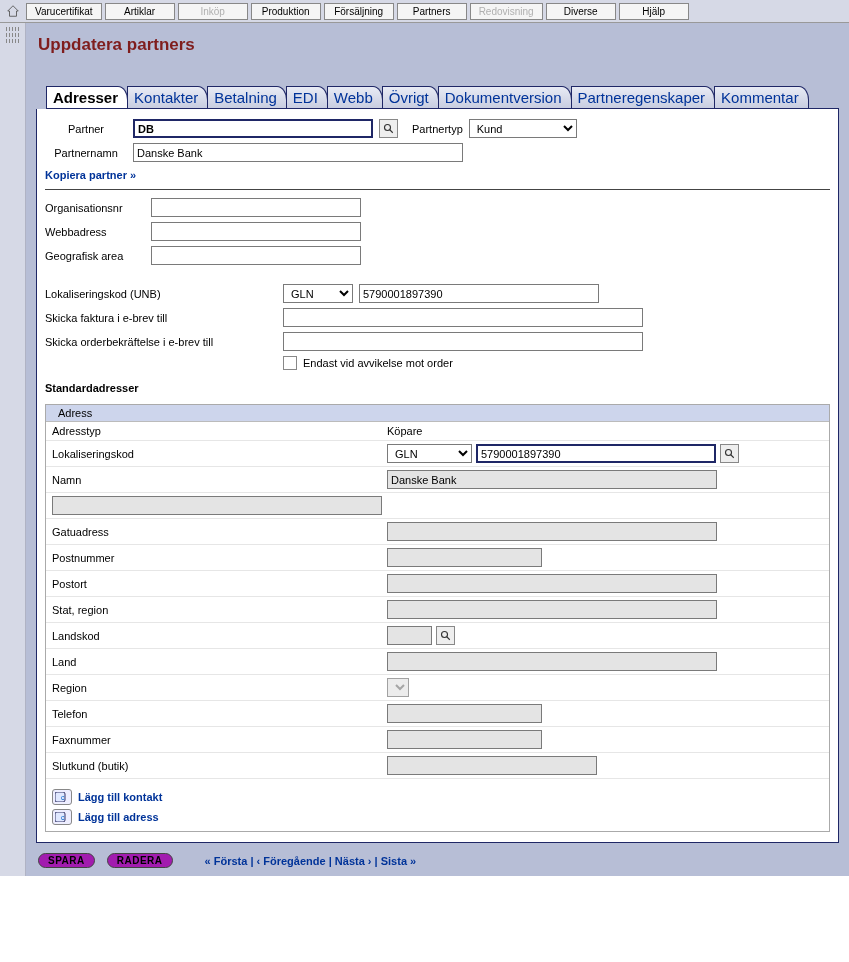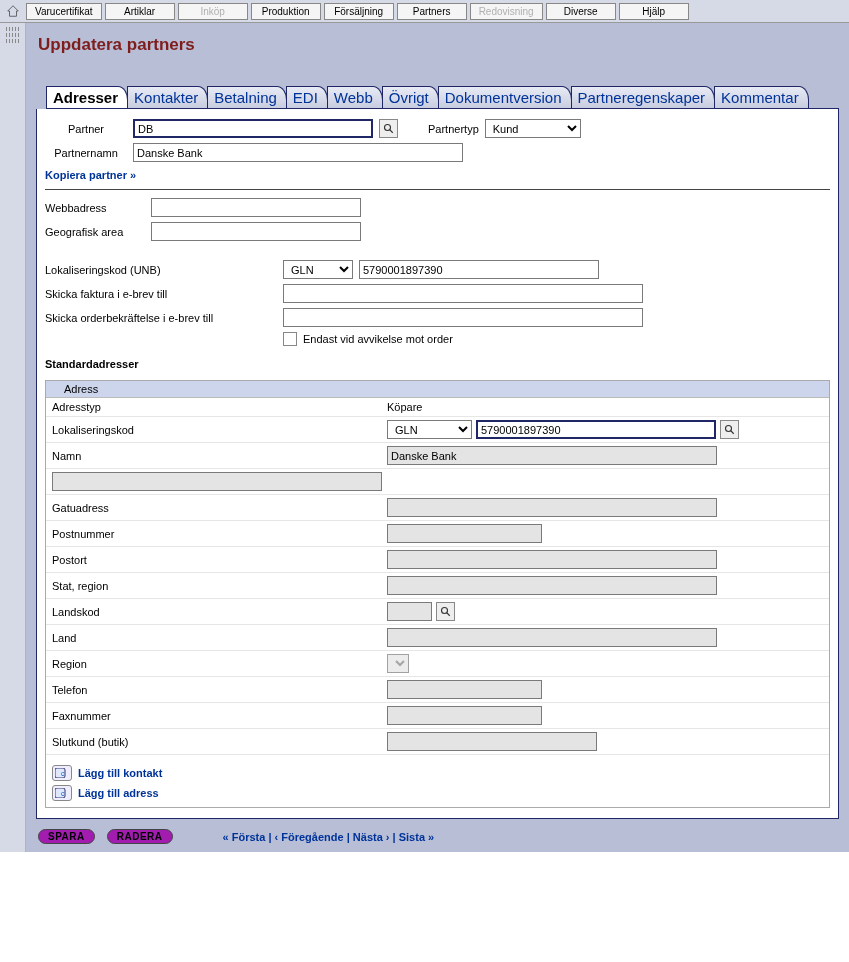--- a/index.html
+++ b/index.html
@@ -21,21 +21,21 @@
 .form-row { display: flex; align-items: center; margin-bottom: 5px; gap: 6px; }
 .form-label { width: 82px; font-size: 11px; text-align: center; }
 .form-label-wide { width: 232px; font-size: 11px; }
 input[type="text"], select { font-family: inherit; font-size: 11px; border: 1px solid #7a7a7a; padding: 1px 3px; height: 19px; background: #fff; }
 input[readonly] { background: #e4e4e4; }
 .lookup-btn { width: 19px; height: 19px; border: 1px solid #888; background: #eee; display: inline-flex; align-items: center; justify-content: center; cursor: pointer; }
 .link { color: #003399; font-weight: bold; font-size: 11px; cursor: pointer; }
 .hr { border: none; border-top: 1px solid #444; margin: 8px 0; }
 .section-head { font-weight: bold; margin: 12px 0 10px 0; }
 .address-block { border: 1px solid #aaa; }
-.address-head { background: #cdd5ec; padding: 2px 18px; font-size: 11px; border-bottom: 1px solid #bbb; }
+.address-head { background: #cdd5ec; padding: 2px 12px; font-size: 11px; border-bottom: 1px solid #bbb; }
 .addr-row { display: flex; align-items: center; padding: 3px 6px; border-bottom: 1px solid #e6e6e6; }
 .addr-row:last-child { border-bottom: none; }
 .addr-label { width: 335px; font-size: 11px; }
 .addr-val { display: flex; align-items: center; gap: 4px; }
 .checkbox-wrap { display: inline-flex; align-items: center; gap: 6px; margin-left: 0; }
 .checkbox-box { width: 14px; height: 14px; border: 1px solid #888; background: #fff; }
 .bottom-links { display: flex; align-items: center; gap: 12px; margin-top: 10px; margin-left: 2px; }
 .pill-btn { border: 1px solid #444; border-radius: 9px; padding: 1px 9px; font-weight: bold; font-size: 10px; background: #a21caf; cursor: pointer; letter-spacing: 0.5px; }
 .nav-links { font-size: 11px; color: #003399; font-weight: bold; }
 .nav-links span { cursor: pointer; }
@@ -86,44 +86,48 @@
         <div class="tab">Övrigt</div>
         <div class="tab">Dokumentversion</div>
         <div class="tab">Partneregenskaper</div>
         <div class="tab">Kommentar</div>
       </div>
 
     <div class="panel">
 
       <div class="form-row">
         <div class="form-label">Partner</div>
-        <input type="text" style="width: 240px; border: 2px solid rgb(31, 39, 102); font-weight: normal;" value="DB">
+        <input type="text" style="width: 240px; border: 2px solid rgb(31, 39, 102); font-weight: bold;" value="DB">
         <span class="lookup-btn">
           <svg class="mag" viewBox="0 0 16 16">
               <circle cx="6" cy="6" r="4" fill="none" stroke="#333" stroke-width="1.5"></circle>
               <line x1="9" y1="9" x2="13" y2="13" stroke="#333" stroke-width="1.5"></line>
             </svg>
         </span>
-        <span style="margin-left:24px">Partnertyp</span>
-        <select style="width:96px">
+        <span style="margin-left:8px">Partnertyp</span>
+        <select style="width:108px">
           <option>Kund</option>
         </select>
       </div>
 
       <div class="form-row">
         <div class="form-label">Partnernamn</div>
         <input type="text" style="width: 330px;" value="Danske Bank">
       </div>
 
       <div style="margin-top:7px;margin-bottom:6px">
         <span class="link">Kopiera partner »</span>
       </div>
 
       <hr class="hr">
 
+      <div class="form-row">
+        <div style="width:100px">Organisationsnr</div>
+        <input type="text" style="width: 210px;" value="">
+      </div>
       <div class="form-row">
         <div style="width:100px">Webbadress</div>
         <input type="text" style="width: 210px;" value="">
       </div>
       <div class="form-row">
         <div style="width:100px">Geografisk area</div>
         <input type="text" style="width: 210px;" value="">
       </div>
 
       <div style="height:14px"></div>
@@ -269,21 +273,21 @@
             <span class="link">Lägg till adress</span>
           </div>
         </div>
       </div>
 
     </div>
 
     <div class="bottom-links">
       <span class="pill-btn">SPARA</span>
       <span class="pill-btn">RADERA</span>
-      <span class="nav-links" style="margin-left:38px">
+      <span class="nav-links" style="margin-left:20px">
         <span>« Första</span>
         <span> | </span>
         <span>‹ Föregående</span>
         <span> | </span>
         <span>Nästa ›</span>
         <span> | </span>
         <span>Sista »</span>
       </span>
     </div>
 

